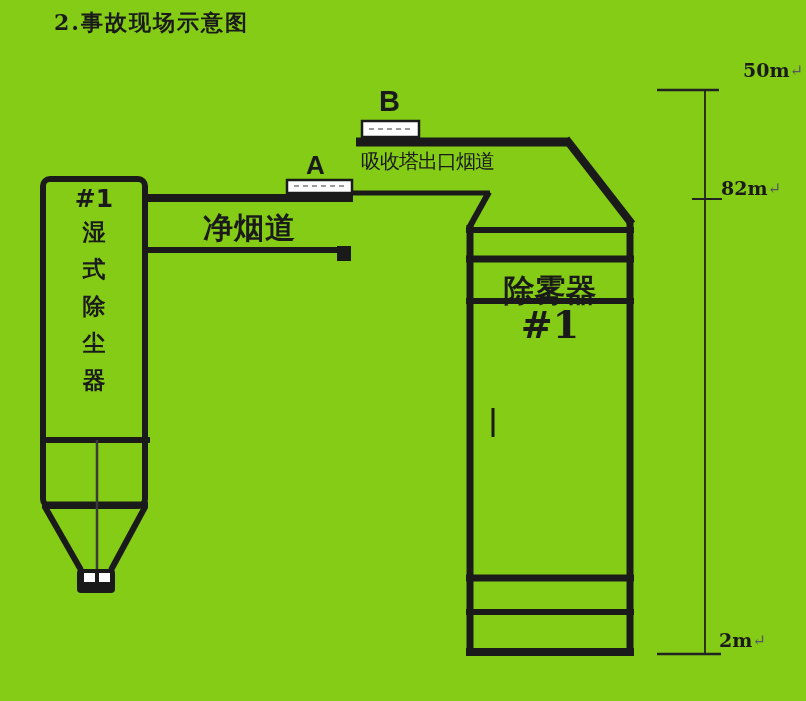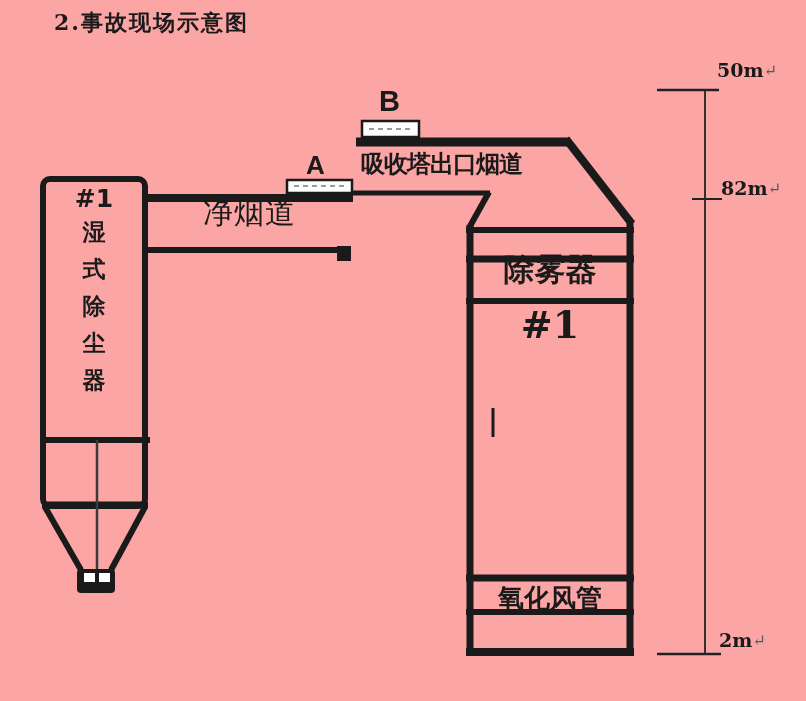--- a/index.html
+++ b/index.html
@@ -1,49 +1,49 @@
 <!DOCTYPE html>
 <html><head>
 <meta charset="utf-8">
 <style>
   html,body{margin:0;padding:0;background:#fff;}
   .canvas{
-    position:relative;width:806px;height:701px;background:#fca5a5;
+    position:relative;width:806px;height:701px;background:#84cc16;
     font-family:"DejaVu Sans","Liberation Sans",sans-serif;color:#1a1a1a;overflow:hidden;
   }
   .canvas svg{position:absolute;left:0;top:0;}
   .abs{position:absolute;white-space:nowrap;}
   .page-title{
     left:54px;top:8px;font-family:"DejaVu Serif","Liberation Serif",serif;
     font-weight:bold;font-size:22px;letter-spacing:2px;
   }
   .vessel-text{left:44px;top:185px;width:100px;text-align:center;}
   .vessel-tag{font-weight:bold;font-size:25px;line-height:28px;}
   .vessel-name{
     width:35px;margin:1px auto 0;font-weight:bold;font-size:23px;line-height:37px;
     word-break:break-all;white-space:normal;text-align:center;
   }
-  .clean-flue-label{left:203px;top:193px;font-weight:normal;font-size:30px;letter-spacing:1px;}
-  .outlet-flue-label{left:361px;top:148px;font-weight:bold;font-size:24px;letter-spacing:-1px;}
+  .clean-flue-label{left:203px;top:208px;font-weight:bold;font-size:30px;letter-spacing:1px;}
+  .outlet-flue-label{left:361px;top:148px;font-weight:normal;font-size:20px;letter-spacing:-1px;}
   .marker{font-weight:600;font-family:"Liberation Sans","DejaVu Sans",sans-serif;}
   .marker-a{left:306px;top:150px;font-size:26px;}
   .marker-b{left:379px;top:85px;font-size:29px;}
   .tower-band{left:470px;width:160px;text-align:center;}
-  .demister-label{top:249px;font-weight:bold;font-size:31px;}
+  .demister-label{top:270px;font-weight:bold;font-size:31px;}
   .tower-tag{top:302px;font-family:"DejaVu Serif","Liberation Serif",serif;font-weight:bold;font-size:38px;}
   .tower-name-wrap{top:352px;}
   .tower-name{
     width:46px;margin:0 auto;font-weight:bold;font-size:42px;line-height:65px;
     word-break:break-all;white-space:normal;text-align:center;
   }
   .oxidation-label{top:581px;font-weight:bold;font-size:26px;}
   .scale-label{
     font-family:"DejaVu Serif","Liberation Serif",serif;font-weight:bold;font-size:19px;line-height:22px;
   }
-  .scale-50{left:717px;top:59px;}
+  .scale-50{left:743px;top:59px;}
   .scale-45{left:721px;top:177px;}
   .scale-0{left:719px;top:629px;}
   .return-char{color:#556;font-weight:400;font-size:16px;vertical-align:1px;}
 </style>
 </head>
 <body>
 
 <div class="canvas">
 
   <svg width="806" height="701" viewBox="0 0 806 701">
@@ -107,19 +107,18 @@
   </div>
 
   <div class="abs clean-flue-label">净烟道</div>
   <div class="abs outlet-flue-label">吸收塔出口烟道</div>
 
   <div class="abs marker marker-a">A</div>
   <div class="abs marker marker-b">B</div>
 
   <div class="abs tower-band demister-label">除雾器</div>
   <div class="abs tower-band tower-tag">#1</div>
-  <div class="abs tower-band oxidation-label">氧化风管</div>
 
   <div class="abs scale-label scale-50"><span>50m</span><span class="return-char">↵</span></div>
   <div class="abs scale-label scale-45"><span>82m</span><span class="return-char">↵</span></div>
   <div class="abs scale-label scale-0"><span>2m</span><span class="return-char">↵</span></div>
 
 </div>
 
 </body></html>

